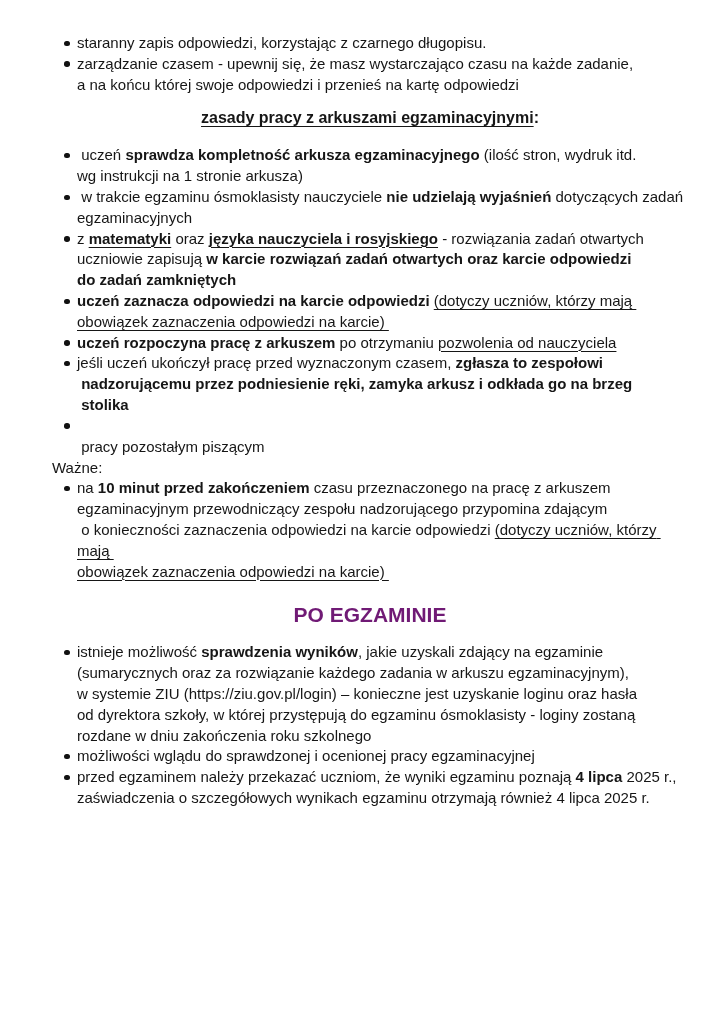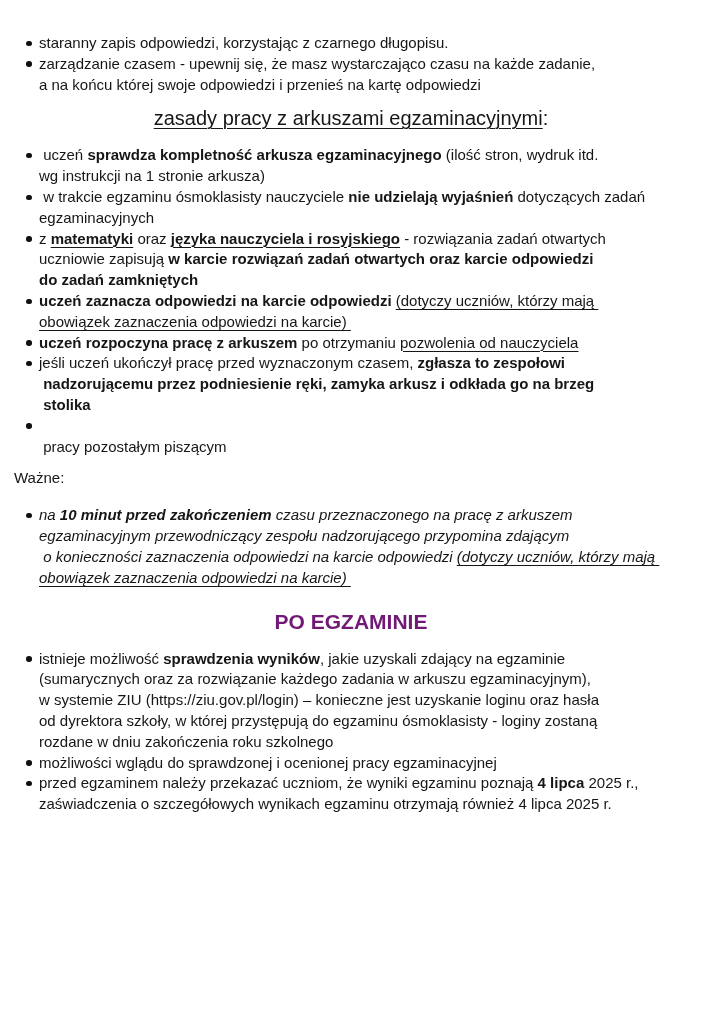--- a/index.html
+++ b/index.html
@@ -6,41 +6,41 @@
   body{
     width:724px;height:1024px;
     background:#ffffff;
     font-family:"Liberation Sans","DejaVu Sans",sans-serif;
     color:#161616;
     overflow:hidden;
   }
   .page{
     box-sizing:border-box;
     width:716px;height:1024px;
-    padding:33px 28px 0 14px;
+    padding:33px 28px 0 52px;
     font-size:15px;
     line-height:20.8px;
   }
   .list{display:block;}
   .li{display:flex;align-items:flex-start;}
   .marker{flex:none;width:13px;margin-left:12px;display:flex;}
   .dot{width:5.5px;height:5.5px;border-radius:50%;background:#111;margin-top:7.6px;}
   .content{flex:1;white-space:pre-wrap;}
   .b{font-weight:700;}
   .u{text-decoration:underline;text-underline-offset:2.5px;text-decoration-thickness:1.2px;}
   .section-heading{
     text-align:center;
-    font-weight:400;
-    font-size:20px;
+    font-weight:700;
+    font-size:16px;
     line-height:22px;
     margin-top:12px;
   }
   .rules-list{margin-top:16px;}
-  .important-label{margin-top:10px;line-height:21px;}
-  .important-list{margin-top:17px;font-style:italic;}
+  .important-label{margin-top:0;line-height:21px;}
+  .important-list{}
   .important-list2{margin-top:48px;}
   .after-heading{
     text-align:center;
     font-weight:700;
     font-size:21px;
     line-height:27px;
     margin-top:19px;
     color:#6c23e2;
   }
   .after-list{margin-top:14px;}

